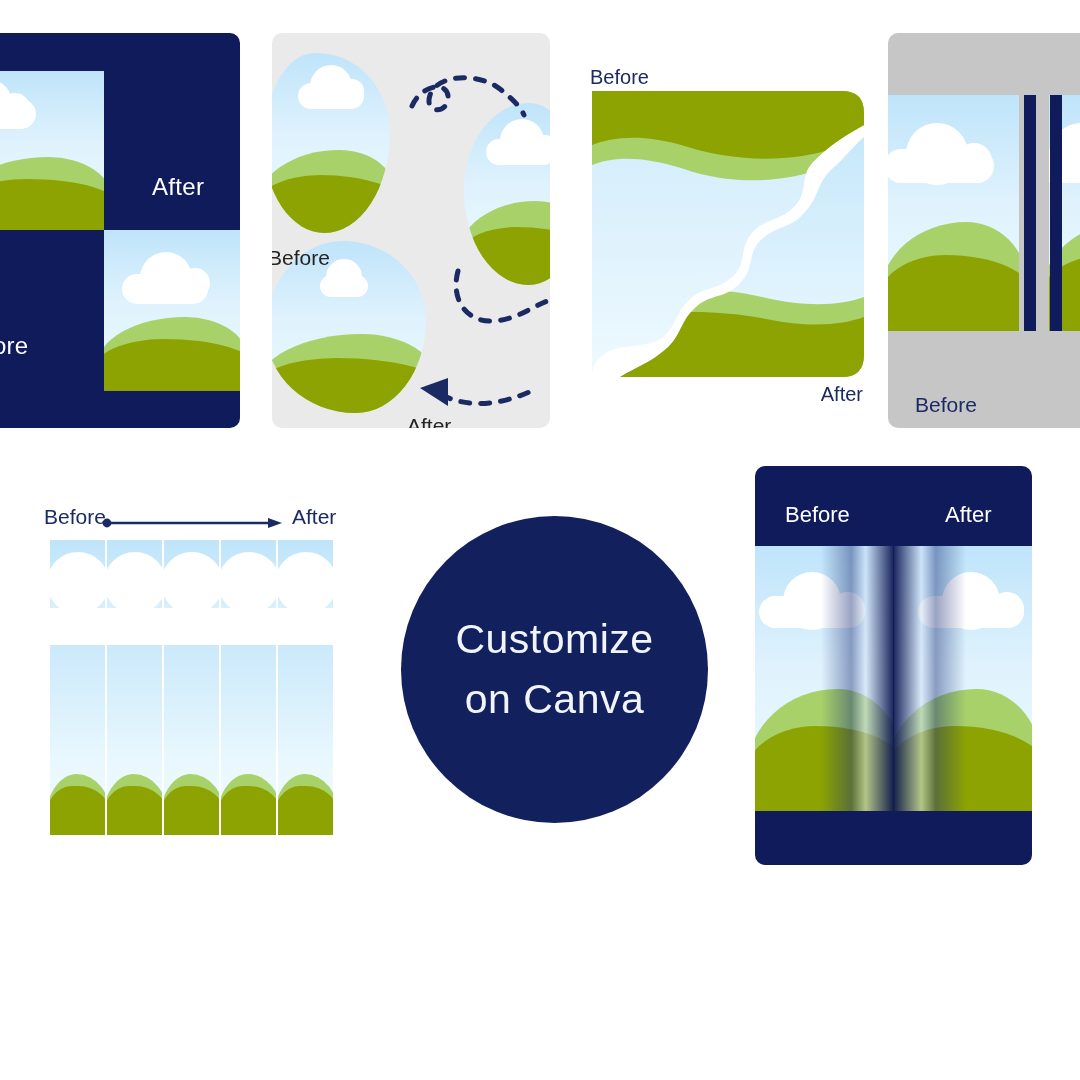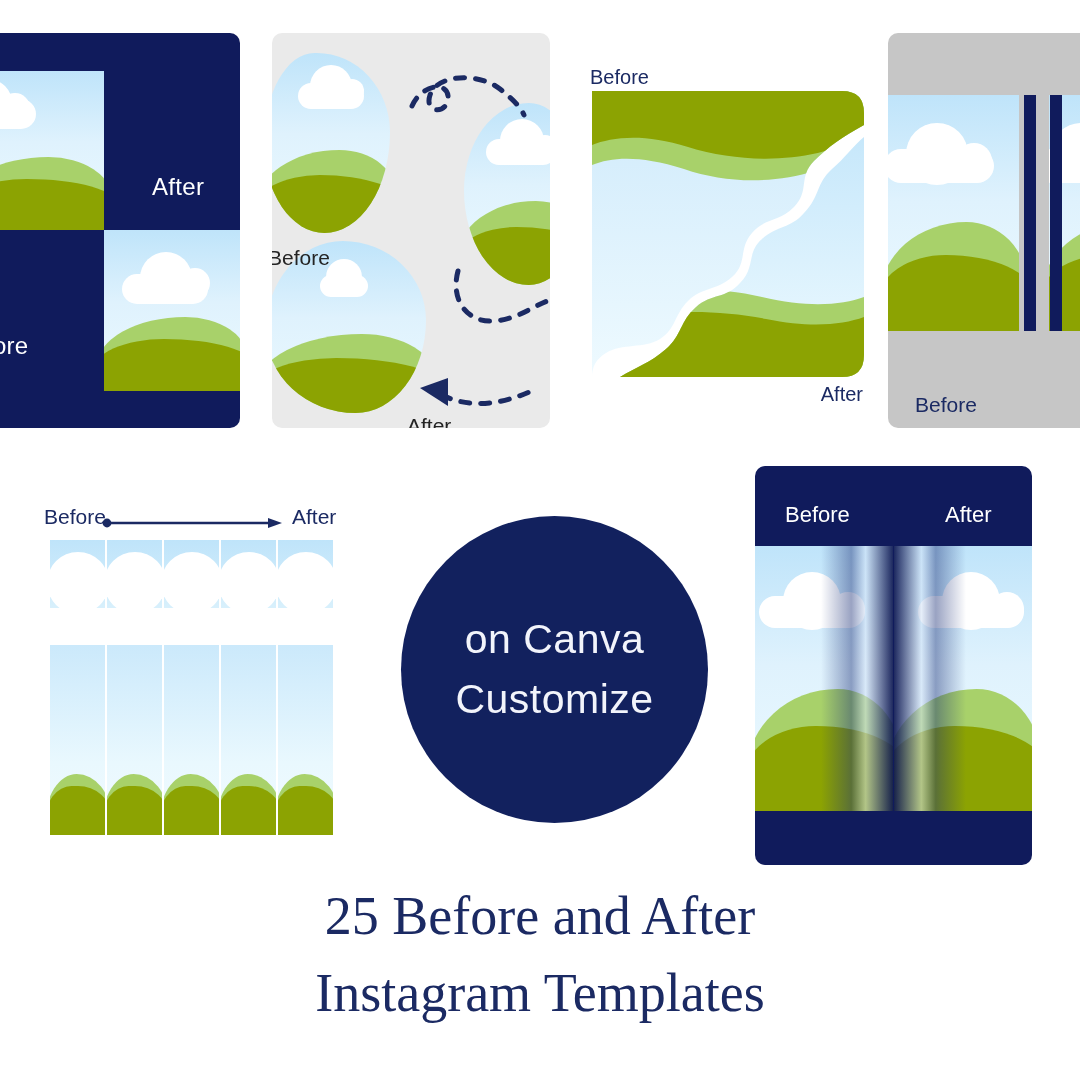--- a/index.html
+++ b/index.html
@@ -284,22 +284,22 @@
           <div class="g-front"></div>
         </div>
       <div class="cellB" style="left:228px;">
           <div class="g-back"></div>
           <div class="g-front"></div>
         </div>
     </div>
   </div>
 
   <div id="badge">
+    <div class="line">Customize</div>
     <div class="line">on Canva</div>
-    <div class="line">Customize</div>
   </div>
 
   <div id="tpl6">
     <div class="topbar"></div>
     <div class="lbl lbl-before">Before</div>
     <div class="lbl lbl-after">After</div>
 
     <div class="scene half half-l">
       <div class="hill-back"></div>
       <div class="hill-front"></div>
@@ -314,18 +314,14 @@
       <div class="hill-back"></div>
       <div class="hill-front"></div>
       <div class="cloud" style="left:24px;top:50px;width:106px;height:32px;">
         <div style="position:absolute;left:24px;top:-24px;width:58px;height:58px;background:#fff;border-radius:50%;"></div>
         <div style="position:absolute;left:72px;top:-4px;width:34px;height:34px;background:#fff;border-radius:50%;"></div>
       </div>
       <div class="shade-l"></div>
     </div>
   </div>
 
-  <div id="title">
-    <div>25 Before and After</div>
-    <div>Instagram Templates</div>
-  </div>
 
 </div>
 
 </body></html>

